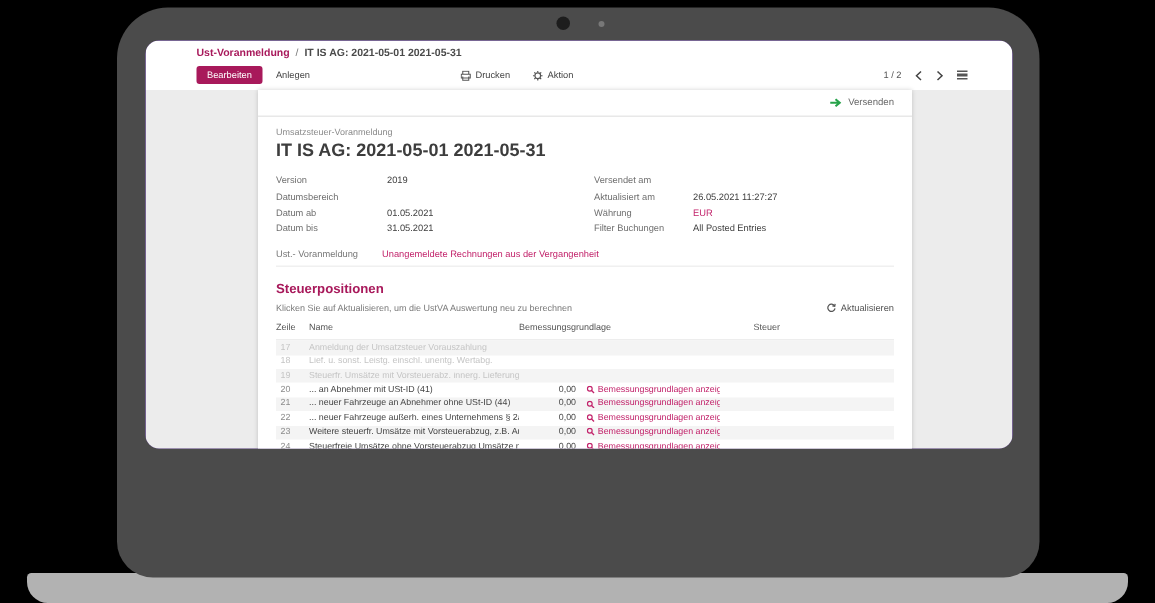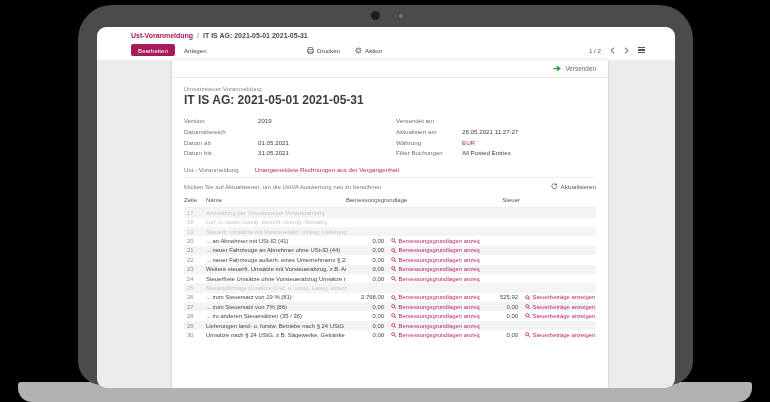--- a/index.html
+++ b/index.html
@@ -11,21 +11,21 @@
   body{background:#000;position:relative;overflow:hidden;
        font-family:"Liberation Sans","DejaVu Sans",sans-serif;}
 
   
   .laptop-base{position:absolute;left:18px;top:382px;width:734px;height:20px;
     background:#b2b2b2;border-radius:3px 3px 14px 14px;}
   .laptop-frame{position:absolute;left:78px;top:5px;width:615px;height:380px;
     background:#4b4b4b;border-radius:34px 34px 24px 24px;}
   .camera-dot{position:absolute;left:371px;top:11px;width:9px;height:9px;border-radius:50%;background:#1d1d1d;}
   .led-dot{position:absolute;left:399px;top:14px;width:4px;height:4px;border-radius:50%;background:#787878;}
-  .screen{position:absolute;left:97px;top:27px;width:578px;height:361px;
+  .screen{position:absolute;left:97px;top:27px;width:578px;height:272px;
     background:#4c1d95;border-radius:9px;overflow:hidden;}
 
   
   .topbar{height:33px;background:#fff;padding:4px 30px 0 34px;}
   .breadcrumb-row{font-size:7px;line-height:9px;white-space:nowrap;}
   .crumb-section{color:var(--brand);font-weight:bold;cursor:pointer;}
   .crumb-sep{color:#777;margin:0 2px;}
   .crumb-record{color:#4a4a4a;font-weight:bold;}
   .btnrow{margin-top:3px;display:flex;align-items:center;position:relative;height:14px;}
   .btn-edit{background:var(--brand);color:#fff;font-size:6.2px;padding:2.5px 7px;
@@ -200,20 +200,21 @@
                 <span class="f-value">All Posted Entries</span>
               </div>
             </div>
         </div>
 
         <div class="tabs" id="tabs">
             <span class="tab">Ust.- Voranmeldung</span>
             <span class="tab active">Unangemeldete Rechnungen aus der Vergangenheit</span>
           </div>
 
+        <div class="section-heading">Steuerpositionen</div>
 
         <div class="hintrow">
           <span class="hint">Klicken Sie auf Aktualisieren, um die UstVA Auswertung neu zu berechnen</span>
           <span class="refresh-btn">
             <span>
               <svg width="6.5" height="6.5" viewBox="0 0 7 7">
                   <path d="M5.8 2.2 A2.6 2.6 0 1 0 6.1 3.8" fill="none" stroke="#555" stroke-width="0.9"></path>
                   <path d="M6.2 0.6 L5.9 2.3 L4.2 2" fill="none" stroke="#555" stroke-width="0.9"></path>
                 </svg>
             </span>

